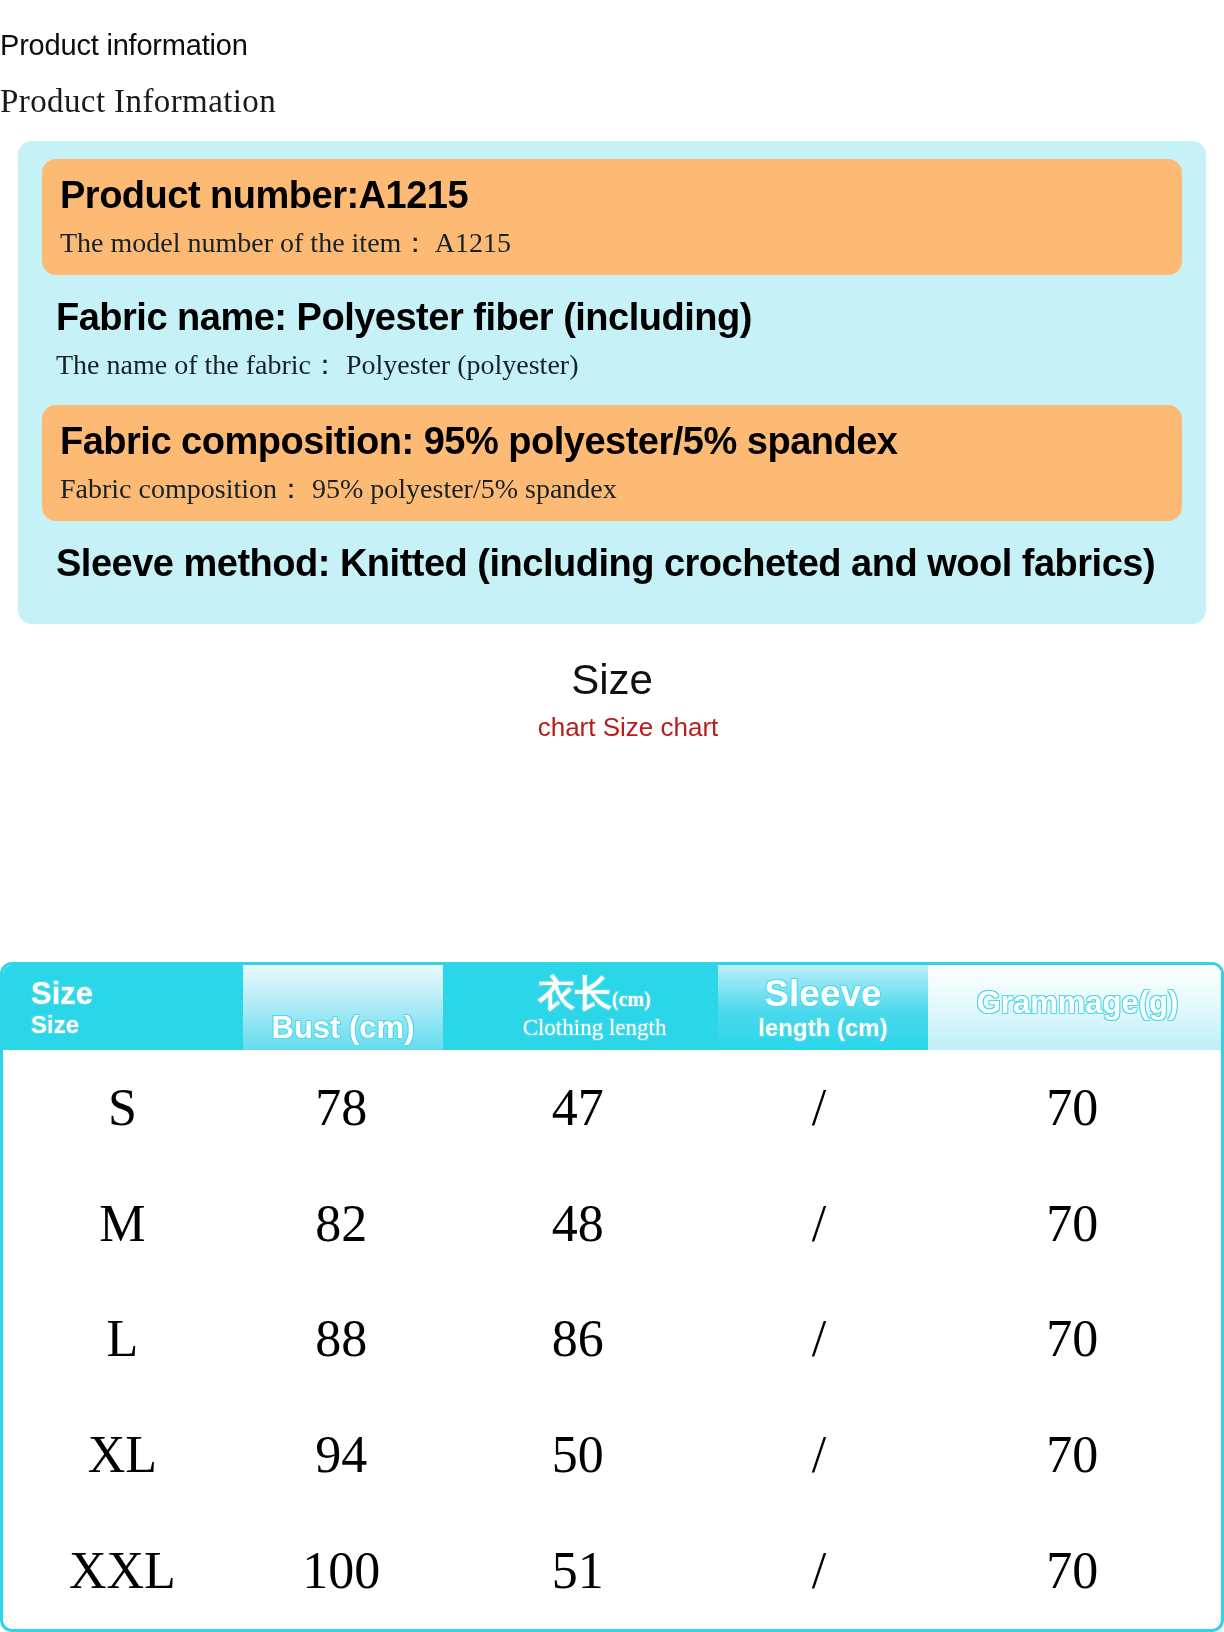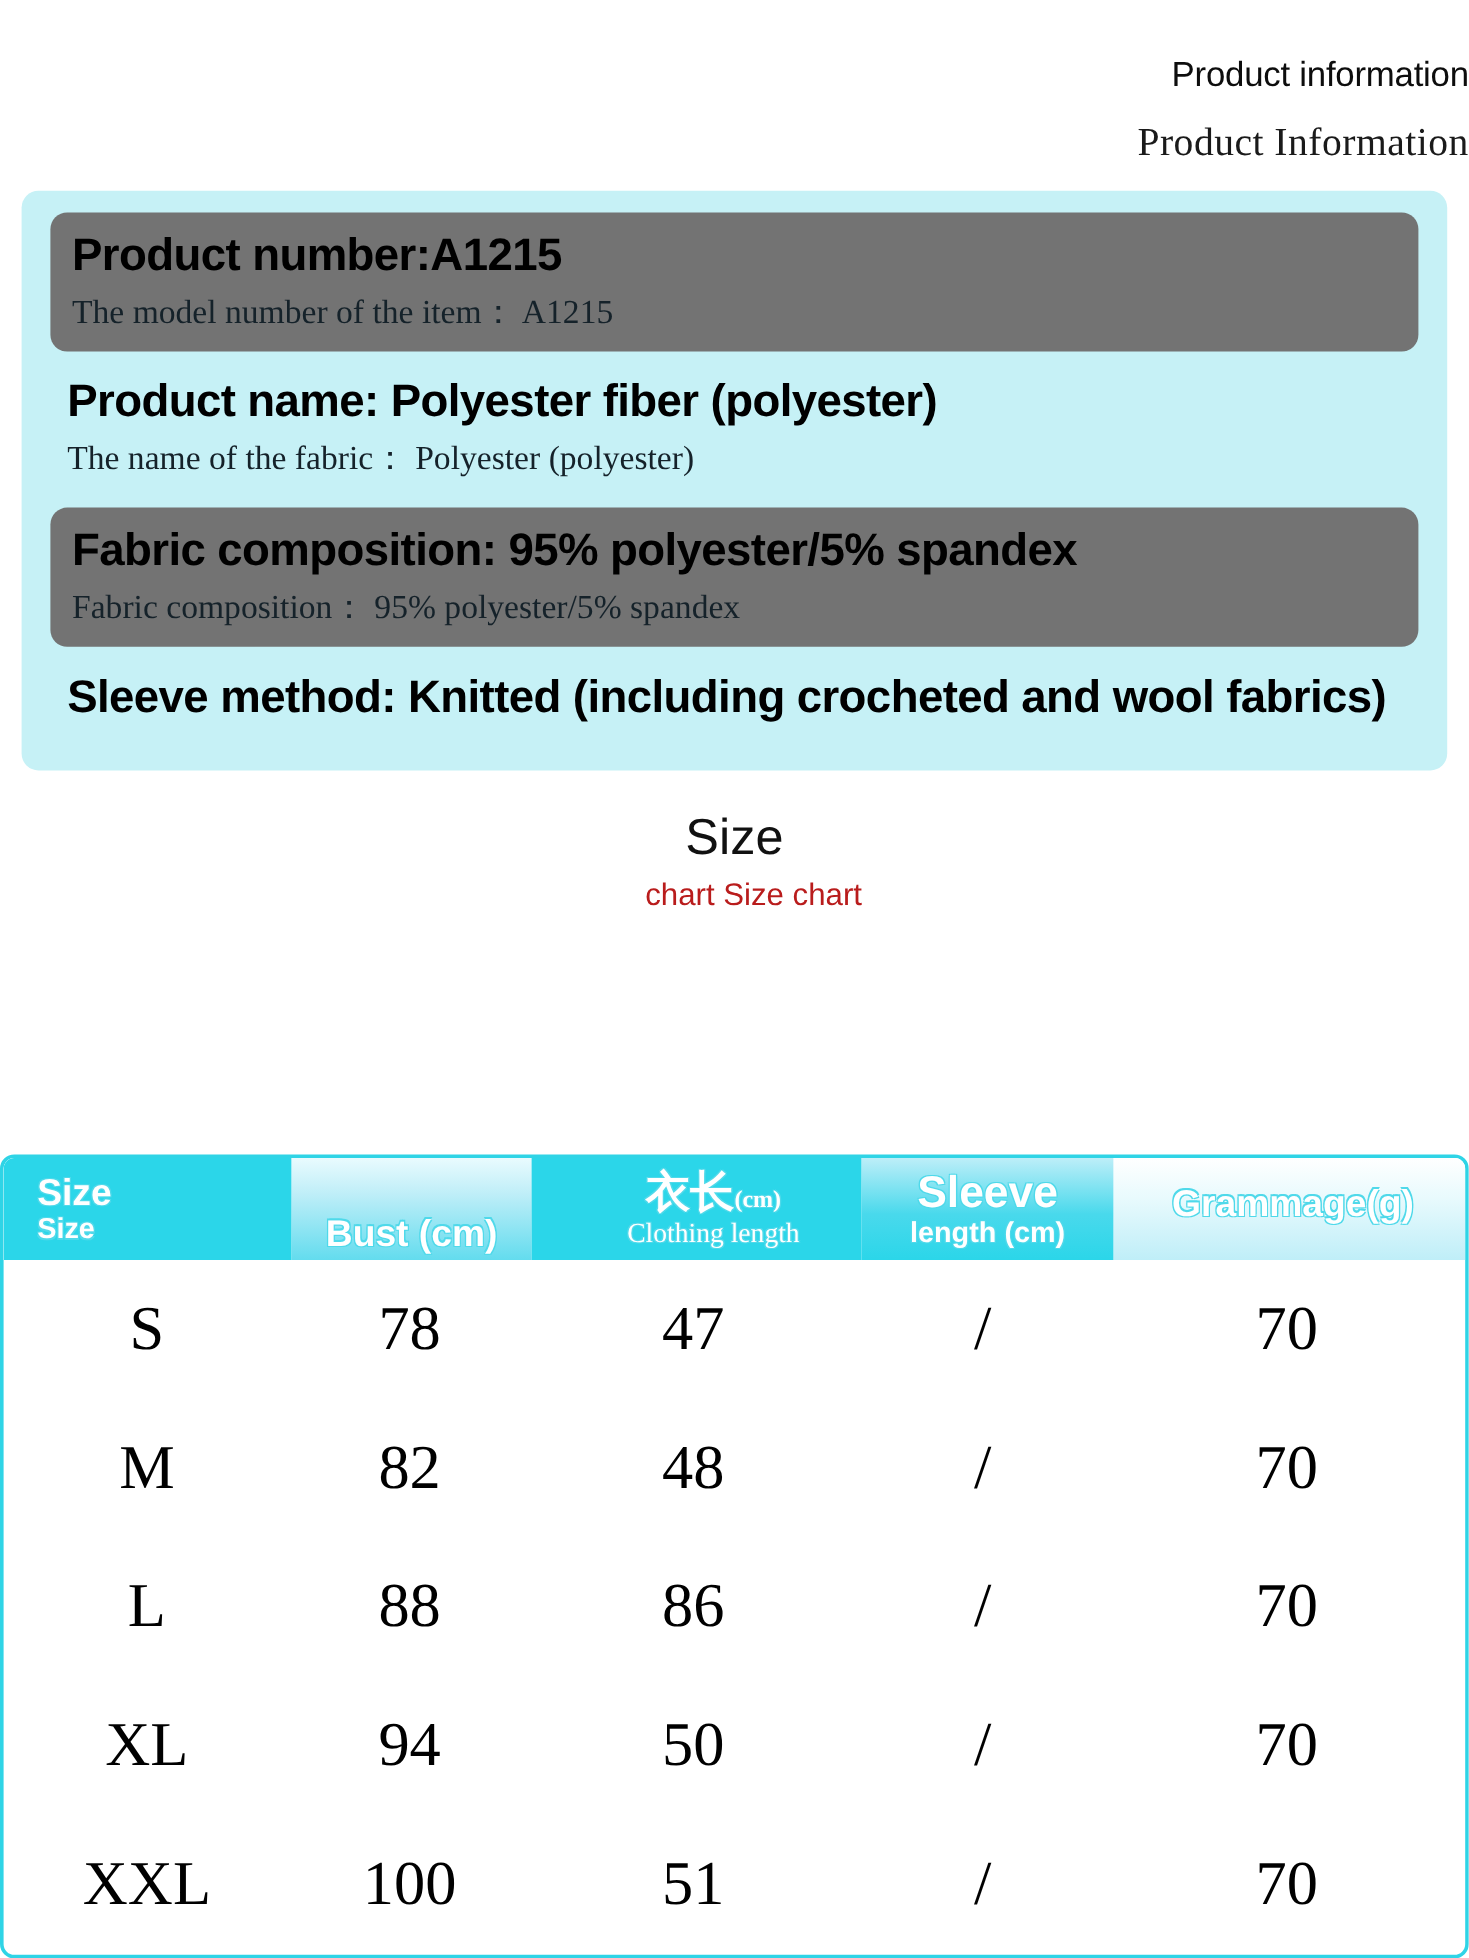--- a/index.html
+++ b/index.html
@@ -10,22 +10,22 @@
   body {
     width: 1224px;
     height: 1632px;
     font-family: "Liberation Sans", sans-serif;
     position: relative;
     overflow: hidden;
   }
 
   
   .page-head {
-    text-align: right;
-    padding-top: 48px;
+    text-align: left;
+    padding-top: 30px;
   }
   .head-sans {
     font-family: "Liberation Sans", sans-serif;
     font-size: 29px;
     color: #0d0d0d;
     letter-spacing: -0.2px;
     line-height: 1.05;
   }
   .head-serif {
     font-family: "Liberation Serif", serif;
@@ -41,21 +41,21 @@
     margin: 22px 18px 0 18px;
     background: #c6f1f6;
     border-radius: 14px;
     padding: 18px 0 28px 0;
     position: relative;
   }
   .info-block {
     padding: 6px 38px 10px 38px;
   }
   .info-block.hl {
-    background: #737373;
+    background: #fdba74;
     border-radius: 14px;
     margin: 0 24px;
     padding: 14px 0 16px 0;
   }
   .info-block.hl .info-title,
   .info-block.hl .info-sub {
     padding-left: 18px;
   }
   .info-title {
     font-family: "Liberation Sans", sans-serif;
@@ -214,21 +214,21 @@
 <div class="info-panel">
 
   <div class="info-block hl">
     <div class="info-title">Product number:A1215</div>
     <div class="info-sub">The model number of the item：  A1215</div>
   </div>
 
   <div class="gap-sm"></div>
 
   <div class="info-block">
-    <div class="info-title">Product name: Polyester fiber (polyester)</div>
+    <div class="info-title">Fabric name: Polyester fiber (including)</div>
     <div class="info-sub">The name of the fabric：  Polyester (polyester)</div>
   </div>
 
   <div class="gap-sm"></div>
 
   <div class="info-block hl">
     <div class="info-title">Fabric composition: 95% polyester/5% spandex</div>
     <div class="info-sub">Fabric composition：  95% polyester/5% spandex</div>
   </div>
 

